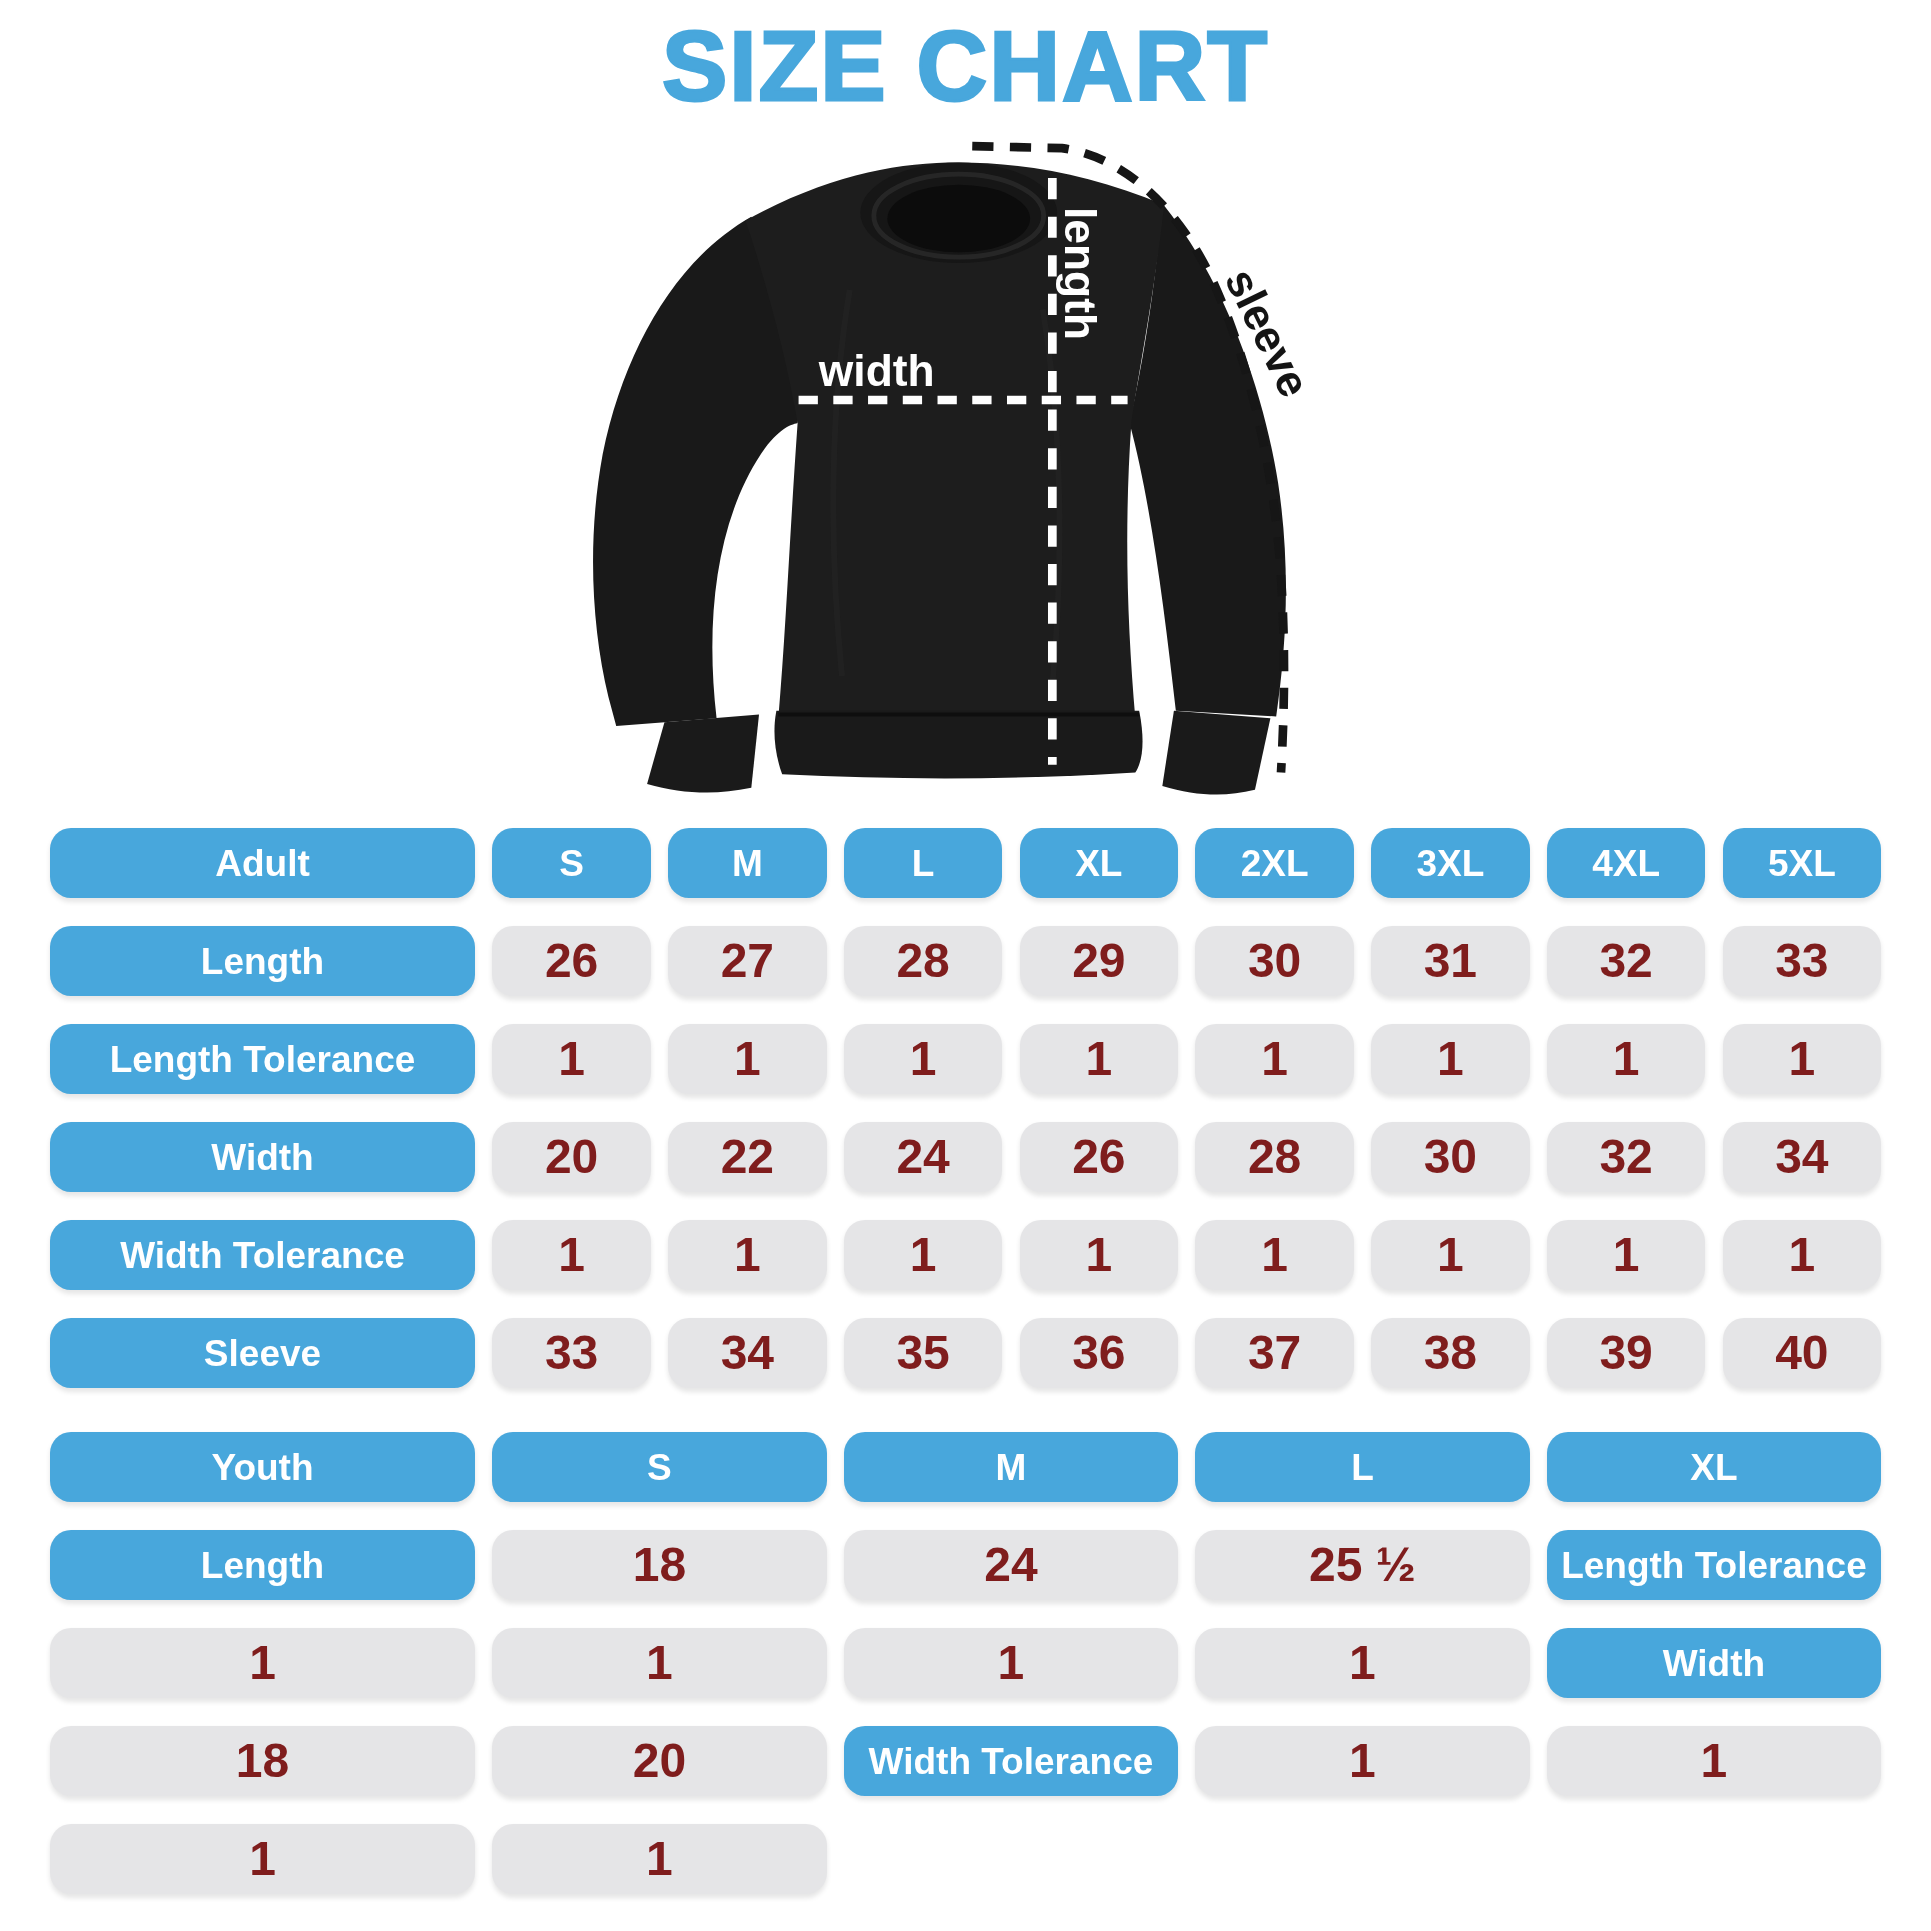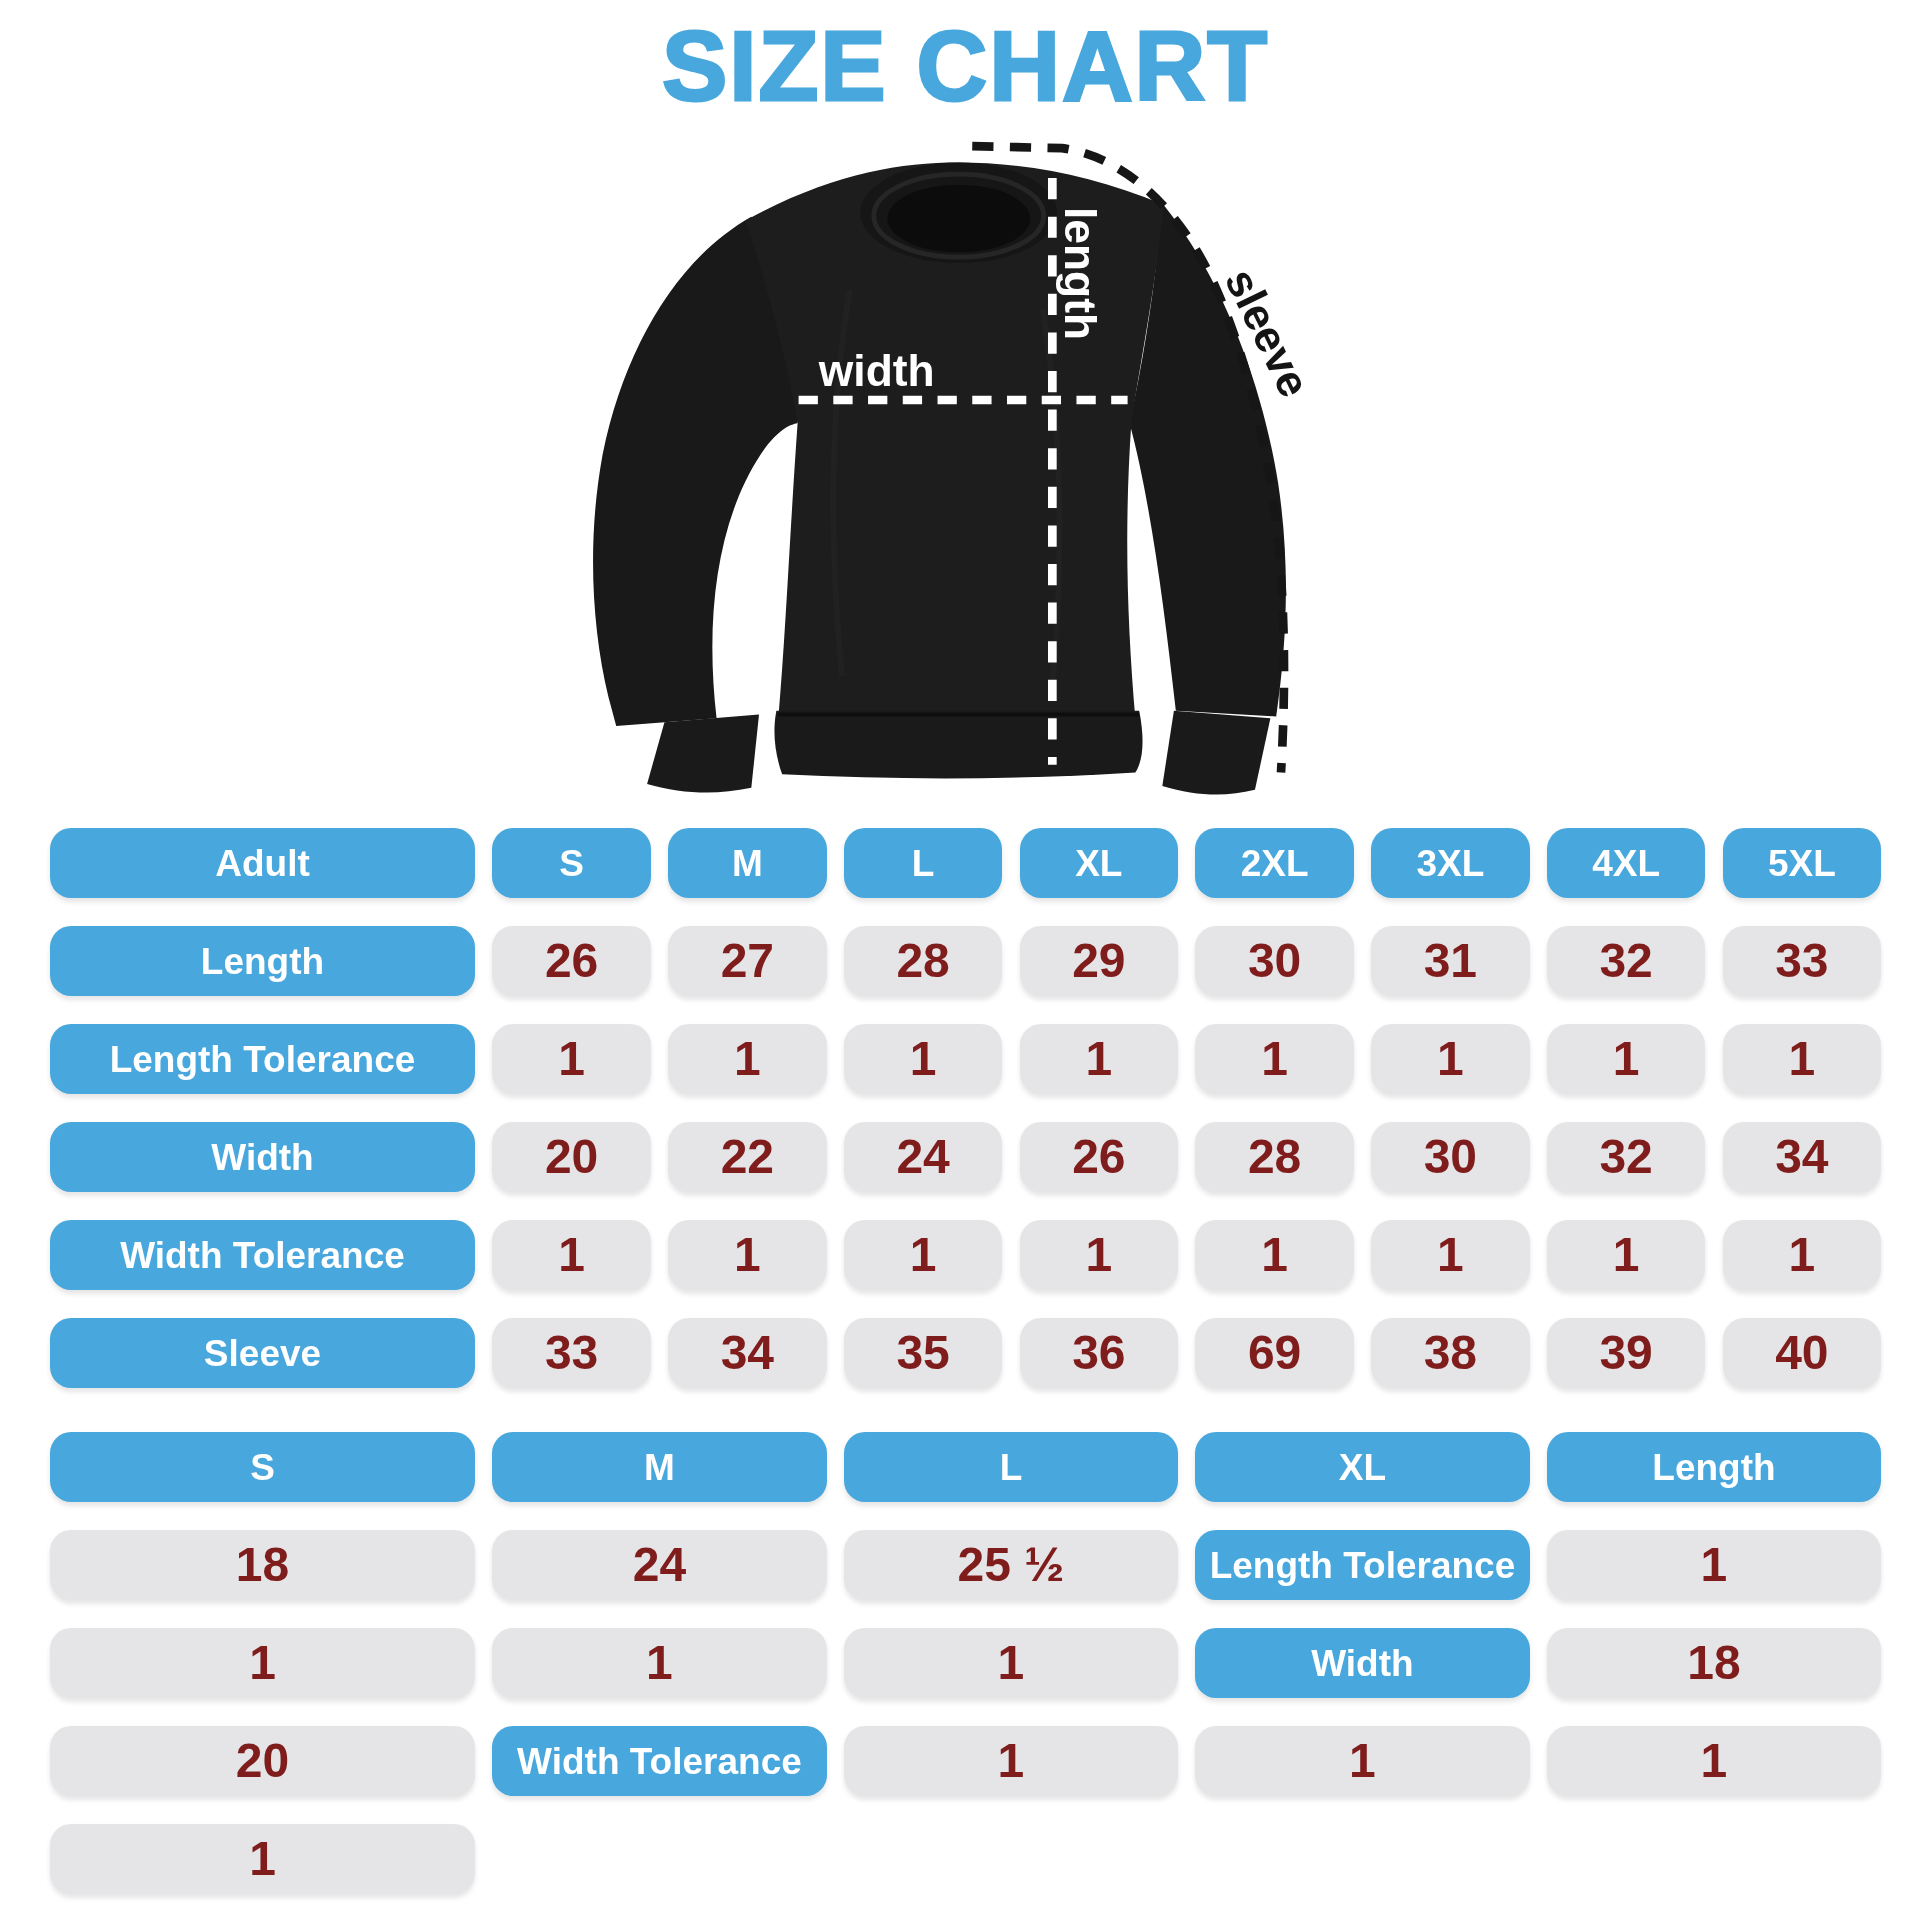--- a/index.html
+++ b/index.html
@@ -128,26 +128,27 @@
       <div class="pill grey">1</div>
       <div class="pill grey">1</div>
       <div class="pill grey">1</div>
       <div class="pill grey">1</div>
       <div class="pill grey">1</div>
       <div class="pill blue">Sleeve</div>
       <div class="pill grey">33</div>
       <div class="pill grey">34</div>
       <div class="pill grey">35</div>
       <div class="pill grey">36</div>
-      <div class="pill grey">69</div>
+      <div class="pill grey">37</div>
       <div class="pill grey">38</div>
       <div class="pill grey">39</div>
       <div class="pill grey">40</div>
     </div>
   <div class="grid youth" id="youth-grid">
+      <div class="pill blue">Youth</div>
       <div class="pill blue">S</div>
       <div class="pill blue">M</div>
       <div class="pill blue">L</div>
       <div class="pill blue">XL</div>
       <div class="pill blue">Length</div>
       <div class="pill grey">18</div>
       <div class="pill grey">24</div>
       <div class="pill grey">25 ½</div>
       <div class="pill blue">Length Tolerance</div>
       <div class="pill grey">1</div>

